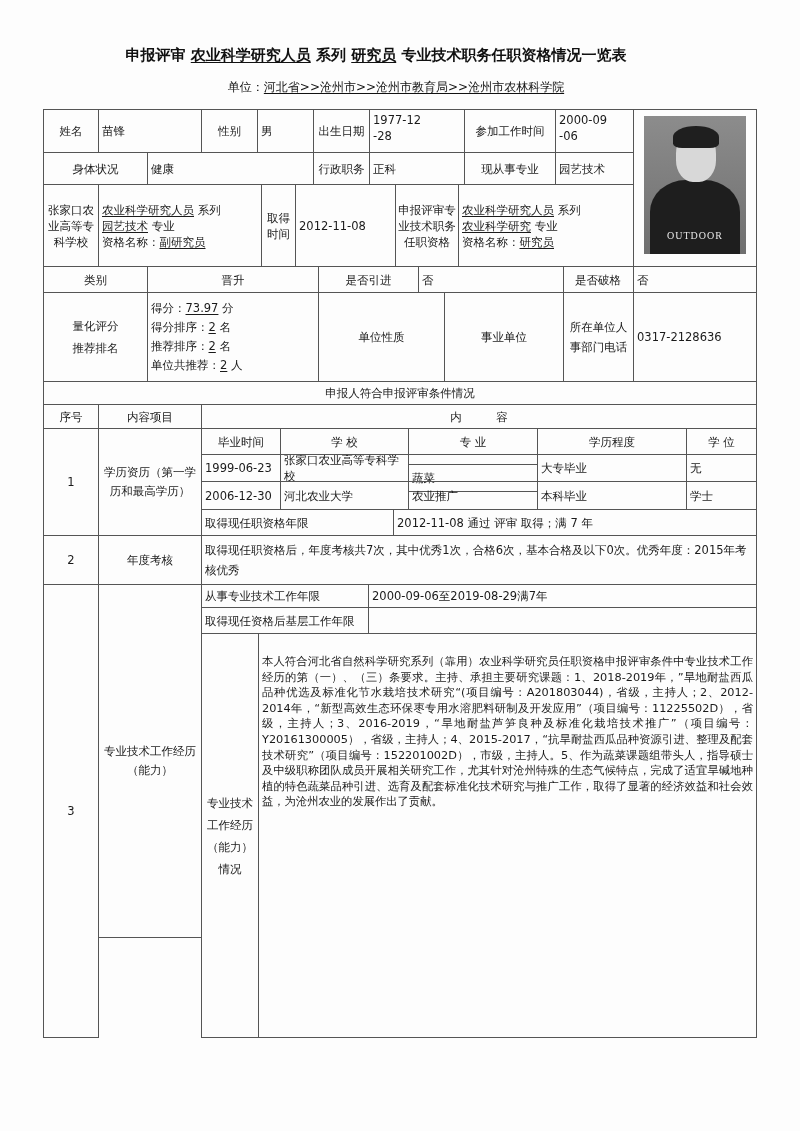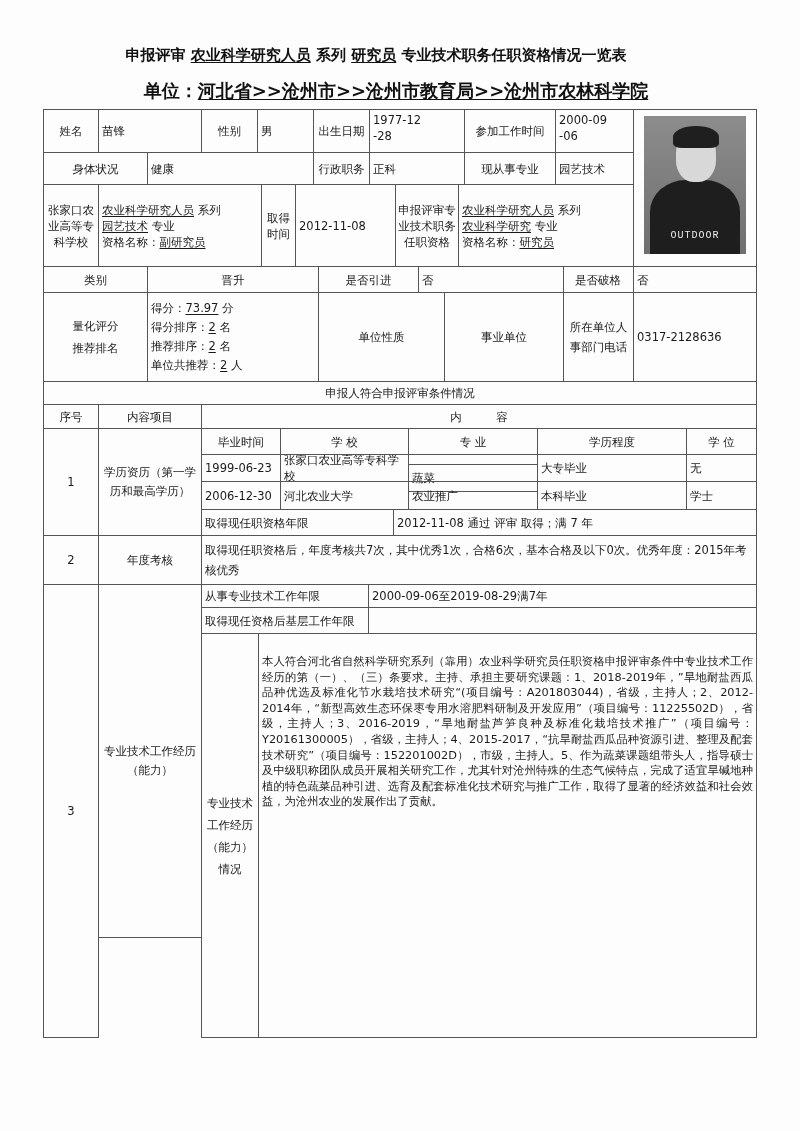--- a/index.html
+++ b/index.html
@@ -6,21 +6,21 @@
   body {
     width: 800px; height: 1131px; background: #fdfdfd; position: relative; overflow: hidden;
     font-family: "DejaVu Sans", "Liberation Sans", sans-serif; color: #1a1a1a;
   }
   .title {
     position: absolute; left: 0; top: 46px; width: 728px; text-align: center;
     font-size: 15px; font-weight: bold; letter-spacing: 0px; color: #111; margin-left: 12px;
   }
   .subtitle {
     position: absolute; left: 0; top: 79px; width: 792px; text-align: center;
-    font-size: 18px; font-weight: bold; color: #111;
+    font-size: 12px; font-weight: normal; color: #111;
   }
   .u { text-decoration: underline; text-underline-offset: 2px; }
   .cell {
     position: absolute; box-sizing: border-box; border: 1px solid #555;
     font-size: 11.5px; line-height: 16px; display: flex; align-items: center;
     padding: 0 3px; background: transparent; overflow: hidden;
   }
   .c { justify-content: center; text-align: center; }
   .l { justify-content: flex-start; text-align: left; }
   .top { align-items: flex-start; padding-top: 2px; }
@@ -37,21 +37,21 @@
   .photo-hair {
     position: absolute; left: 29px; top: 10px; width: 46px; height: 22px; border-radius: 50% 50% 20% 20%;
     background: #1f1f1f;
   }
   .photo-body {
     position: absolute; left: 6px; top: 64px; width: 90px; height: 80px; border-radius: 40% 40% 0 0;
     background: #1e1e1e;
   }
   .photo-text {
     position: absolute; left: 0; top: 114px; width: 102px; text-align: center; color: #e8e8e8;
-    font-family: Liberation Mono, monospace; font-size: 10px; letter-spacing: 1px;
+    font-family: Liberation Serif, serif; font-size: 10px; letter-spacing: 1px;
   }
 </style>
 </head>
 <body>
 
 <div class="title">
   <span>申报评审</span>
   <span class="u">农业科学研究人员</span>
   <span>系列</span>
   <span class="u">研究员</span>

